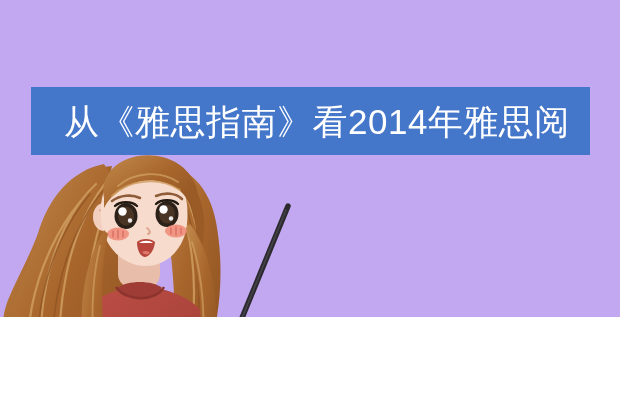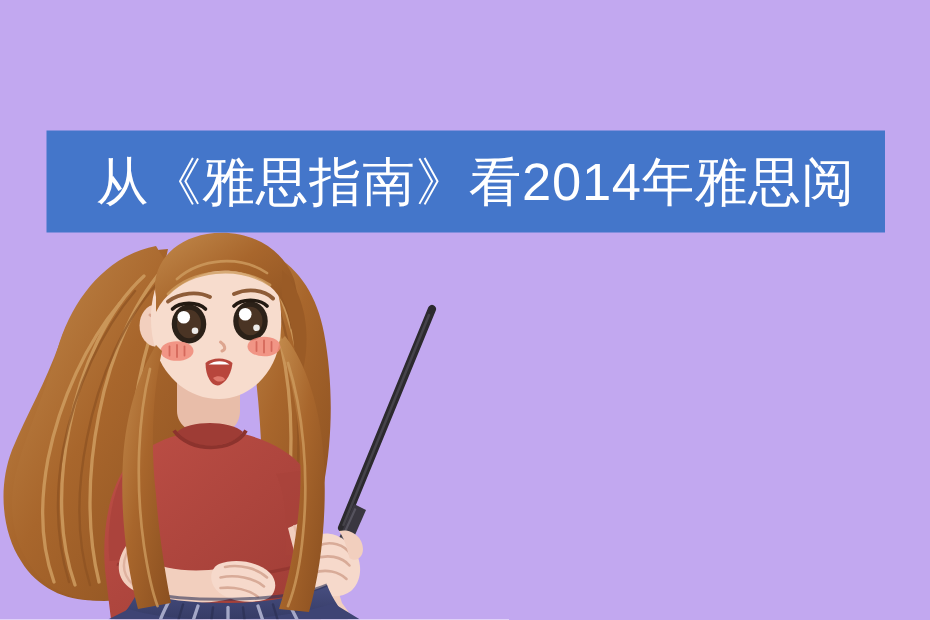--- a/index.html
+++ b/index.html
@@ -3,21 +3,21 @@
 <meta charset="utf-8">
 <style>
   html, body {
     margin: 0;
     padding: 0;
     background: #ffffff;
   }
   #stage {
     position: relative;
     width: 620px;
-    height: 413px;
+    height: 317px;
     overflow: hidden;
     background: #c2a8f0;
     font-family: "Liberation Sans", "DejaVu Sans", sans-serif;
   }
   #bg-fill {
     position: absolute;
     inset: 0;
     background: #c2a8f0;
   }
   #illustration {

